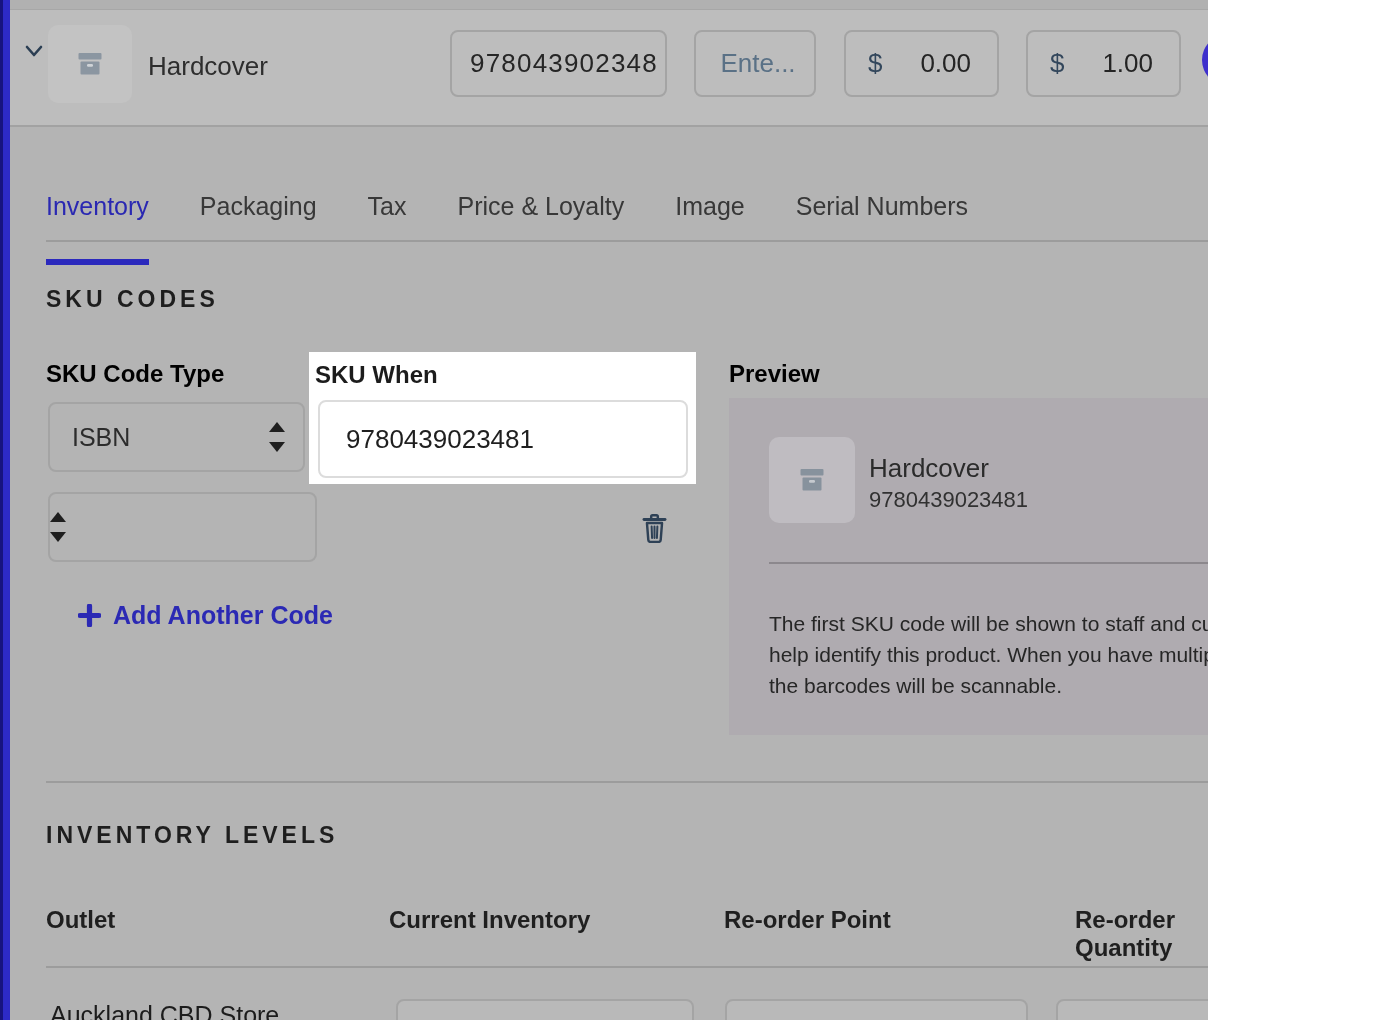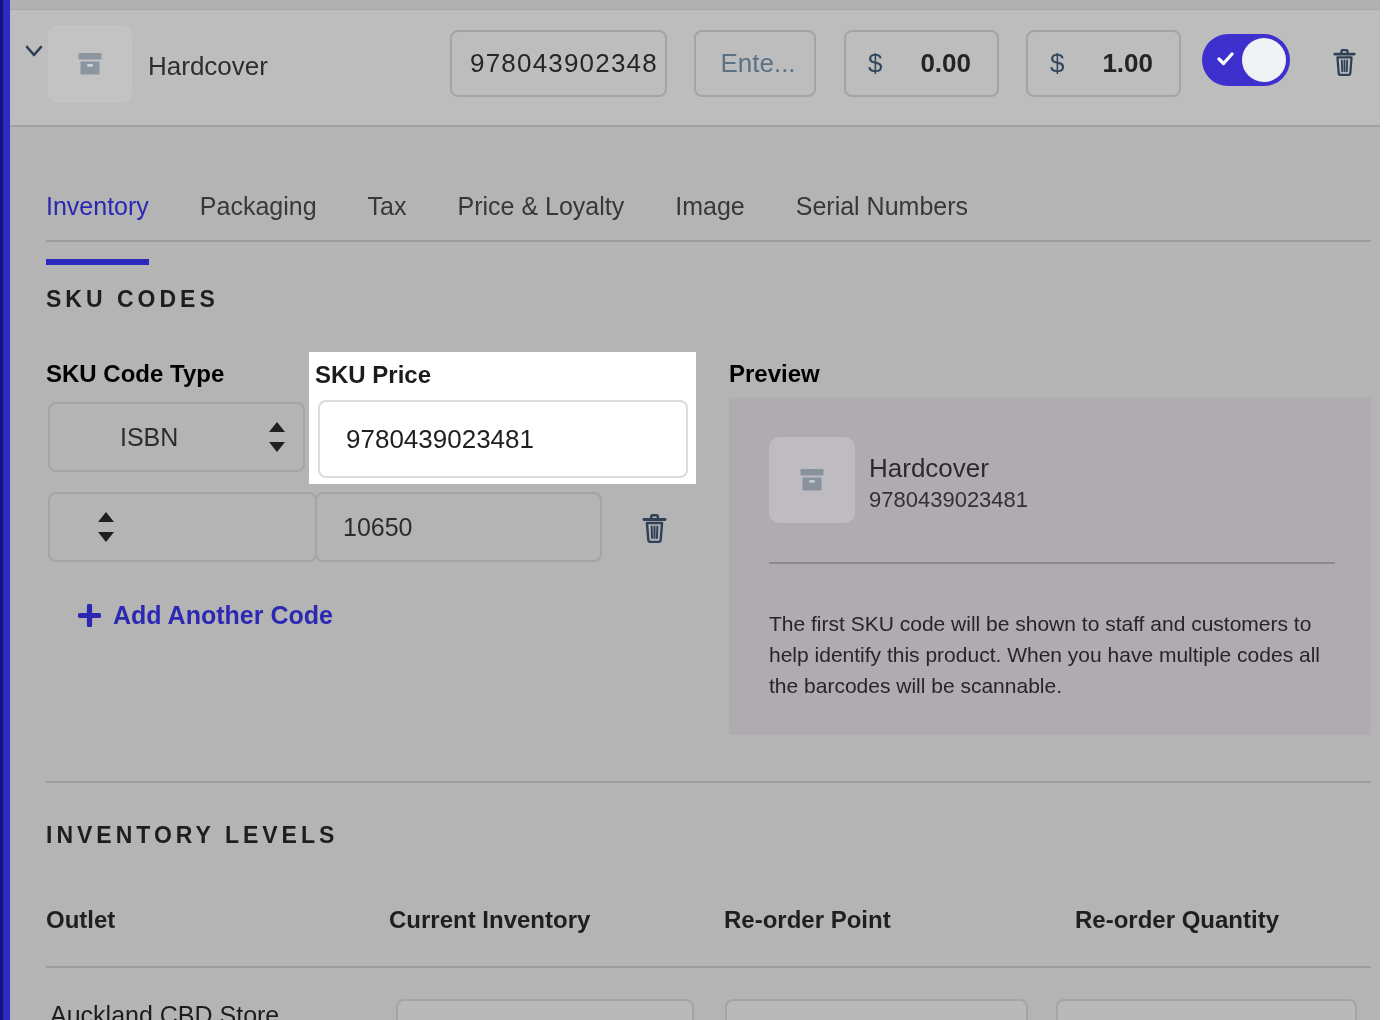--- a/index.html
+++ b/index.html
@@ -1,45 +1,45 @@
 <!DOCTYPE html>
 <html><head>
 <meta charset="utf-8">
 <style>
   * { margin:0; padding:0; box-sizing:border-box; }
   html,body { width:1400px; height:1020px; overflow:hidden; }
   #app {
-    position:relative; width:1380px; height:1020px;
+    position:relative; width:1208px; height:1020px;
     background:#b4b4b4; overflow:hidden;
     font-family:"Liberation Sans", sans-serif; color:#2a2a2a;
   }
   .abs { position:absolute; }
 
   
   .top-strip { left:0; top:0; width:1400px; height:10px; background:#b1b1b1; border-bottom:1.5px solid #a7a7a7; }
   .accent-bar { left:0; top:0; width:10px; height:1020px;
     background:linear-gradient(to right,#17137e 0px,#17137e 3px,#2d2ac6 3px,#2d2ac6 10px); }
   .card-right-border { left:1389px; top:10px; width:1.5px; height:1010px; background:#a2a2a2; }
 
   
   .variant-header { left:10px; top:10px; width:1379px; height:117px; background:#bdbdbd; border-bottom:2px solid #a2a2a2; }
   .chev { left:25px; top:45px; width:18px; height:13px; cursor:pointer; }
   .thumb { left:48px; top:25px; width:84px; height:78px; background:#c3c3c3; border-radius:10px; display:flex; align-items:center; justify-content:center; }
   .variant-name { left:148px; top:51px; font-size:26px; color:#2e2e2e; }
 
-  .gbox { border:2px solid #a4a4a4; border-radius:8px; background:transparent; font-family:"Liberation Sans", sans-serif;padding-left:48px; }
+  .gbox { border:2px solid #a4a4a4; border-radius:8px; background:transparent; font-family:"Liberation Sans", sans-serif; }
   .hdr-input { top:30px; height:67px; font-size:26px; color:#262626; }
   input.gbox { outline:none; }
   input.gbox::placeholder { color:#5a7186; opacity:1; }
   .sku-top { left:450px; width:217px; padding:0 6px 0 18px; letter-spacing:1.2px; overflow:hidden; white-space:nowrap; }
   .supplier { left:694px; width:122px; padding:0 14px 0 20px;text-align:center; }
   .money { left:844px; width:155px; display:flex; align-items:center; justify-content:space-between; padding:0 26px 0 22px; }
   .money.retail { left:1026px; }
   .money .cur { color:#33475c; }
-  .money .val { color:#242424;font-weight:bold; }
+  .money .val { color:#242424; }
 
   .toggle { left:1202px; top:34px; width:88px; height:52px; border-radius:26px; background:#3e30cc; cursor:pointer; }
   .toggle .knob { position:absolute; right:4px; top:4px; width:44px; height:44px; border-radius:50%; background:#f1f2f4; }
   .toggle .tick { position:absolute; left:15px; top:18px; }
 
   .trash { cursor:pointer; }
   .trash-top { left:1332px; top:47px; }
   .trash-row { left:641px; top:512px; }
 
   
@@ -161,31 +161,30 @@
 
   <div class="abs gbox select row1-select">
     <span class="sel-text">ISBN</span>
     <span class="spin">
       <span class="tri-up"></span>
         <span class="tri-dn"></span>
     </span>
   </div>
 
   <div class="abs spotlight">
-    <div class="spot-label">SKU Price</div>
+    <div class="spot-label">SKU When</div>
     <input class="spot-input" value="9780439023481" style="">
   </div>
 
   <div class="abs gbox select row2-select">
     <span class="spin">
       <span class="tri-up"></span>
         <span class="tri-dn"></span>
     </span>
   </div>
-  <input class="abs gbox row2-input" value="10650" style="">
 
   <div class="abs trash trash-row">
     <svg width="27" height="31" viewBox="0 0 24 28">
       <path d="M9 6 V4.2 Q9 3 10.2 3 H13.8 Q15 3 15 4.2 V6" fill="none" stroke="#2e4156" stroke-width="2.2"></path>
       <path d="M2.5 6.8 H21.5" stroke="#2e4156" stroke-width="2.6" stroke-linecap="round"></path>
       <path d="M5.2 10 L6.4 25.2 C6.5 26.4 7.4 27 8.3 27 H15.7 C16.6 27 17.5 26.4 17.6 25.2 L18.8 10 Z" fill="none" stroke="#2e4156" stroke-width="2.2" stroke-linejoin="round"></path>
       <path d="M9.4 13 L9.8 23.5 M12 13 V23.5 M14.6 13 L14.2 23.5" stroke="#2e4156" stroke-width="1.8" stroke-linecap="round"></path>
     </svg>
   </div>
 

